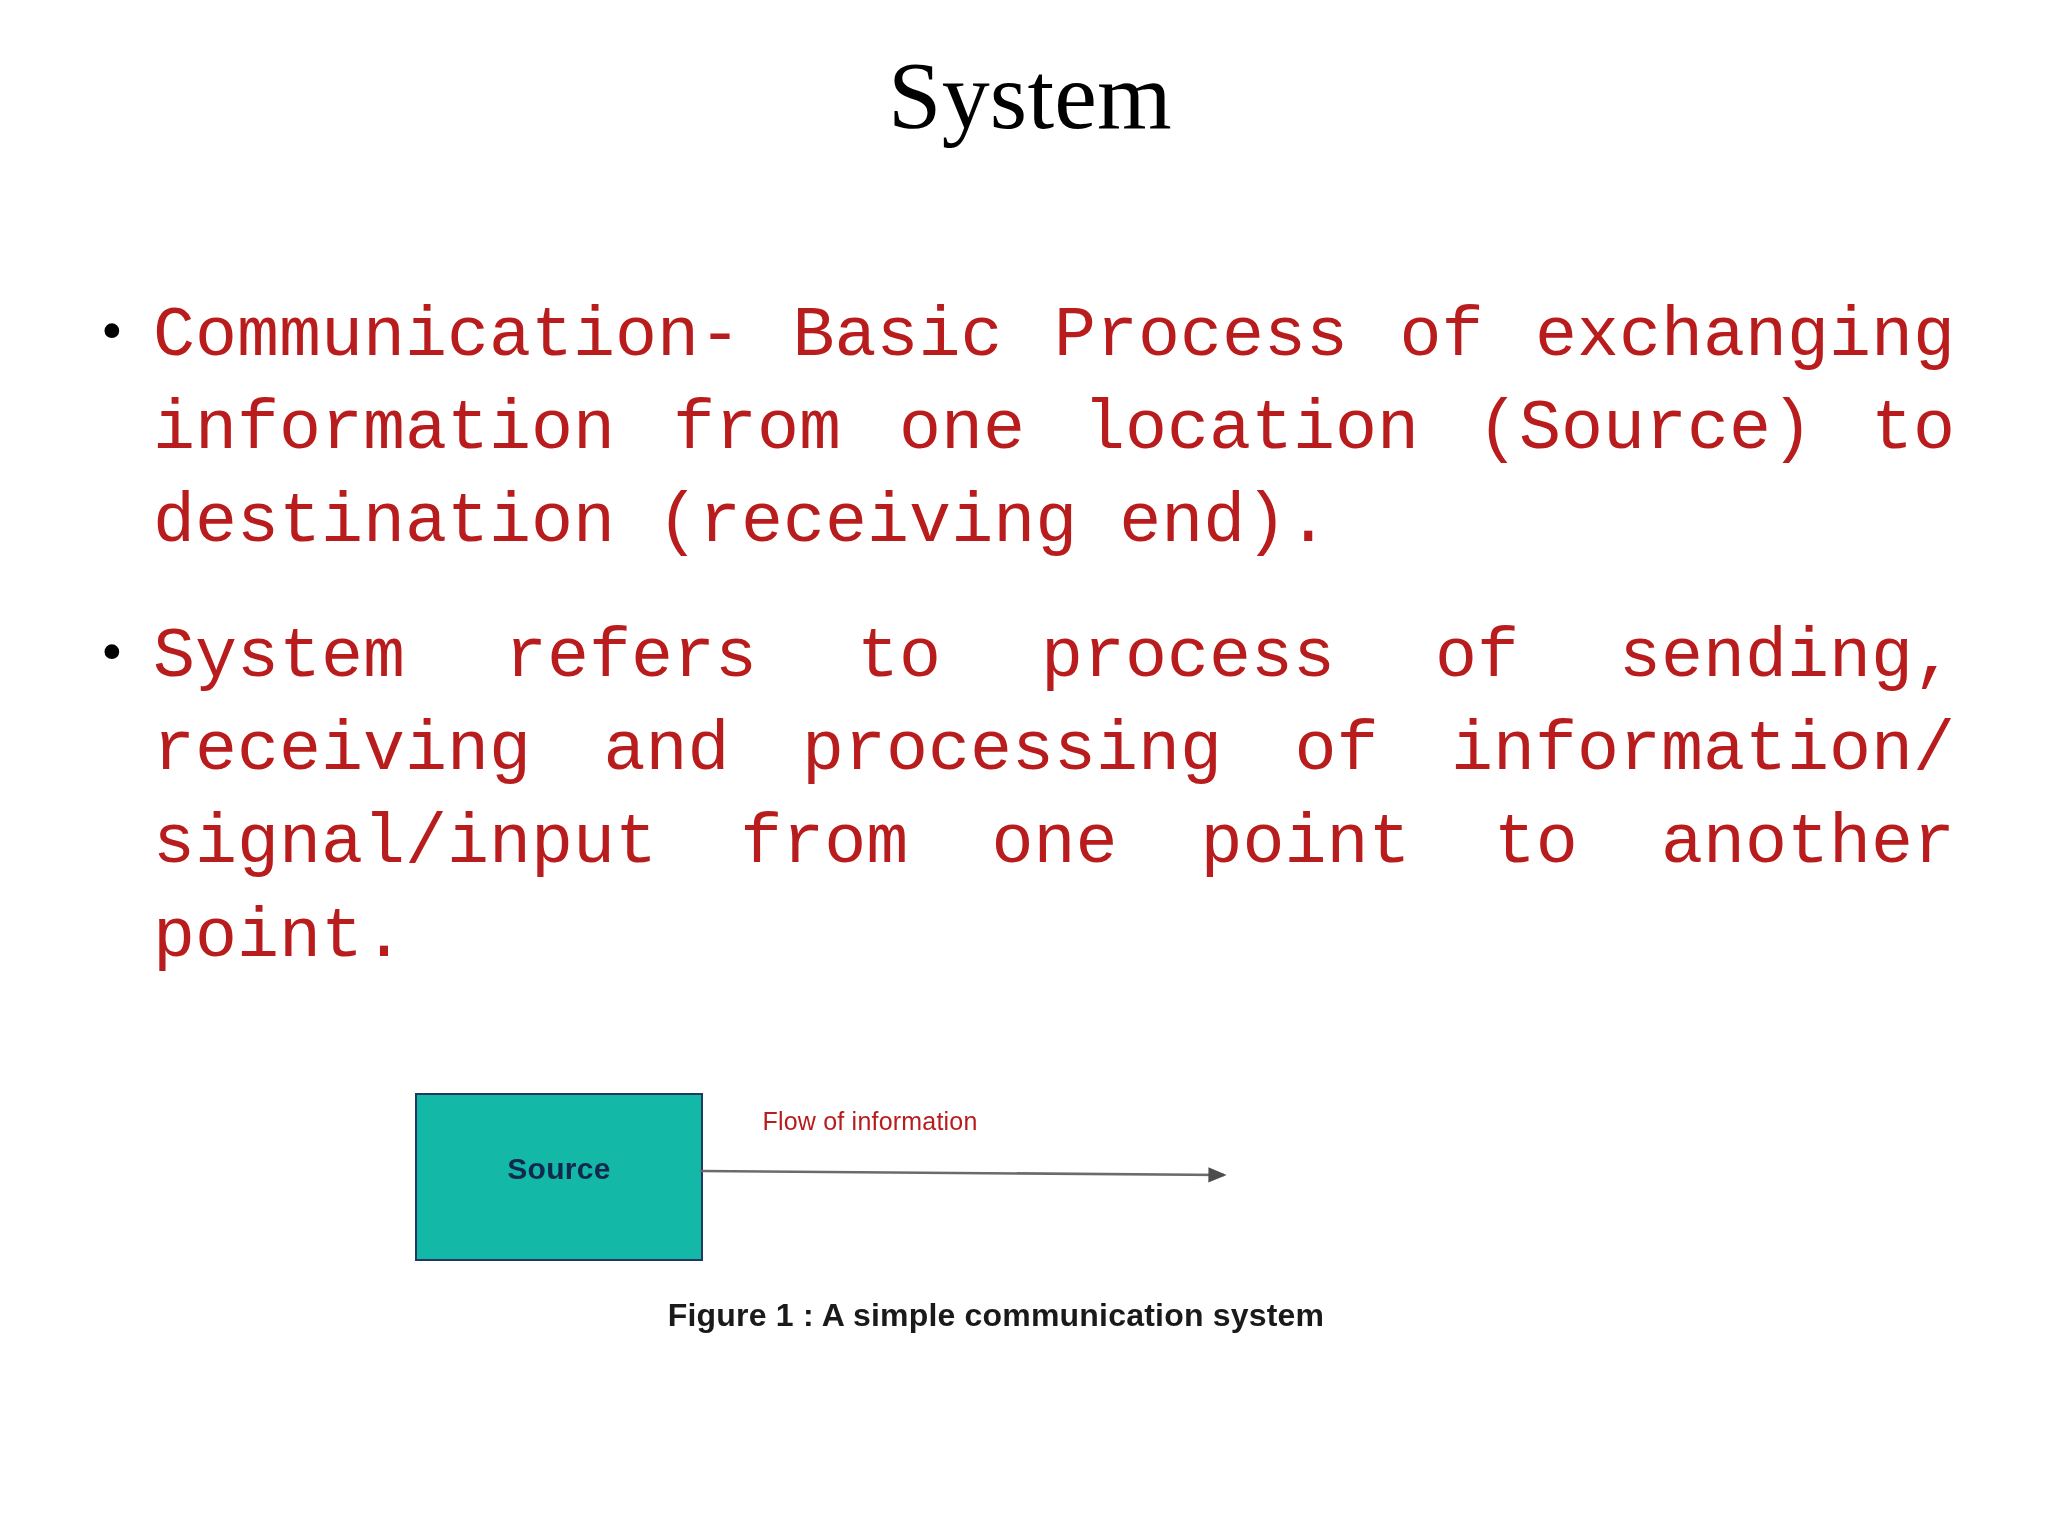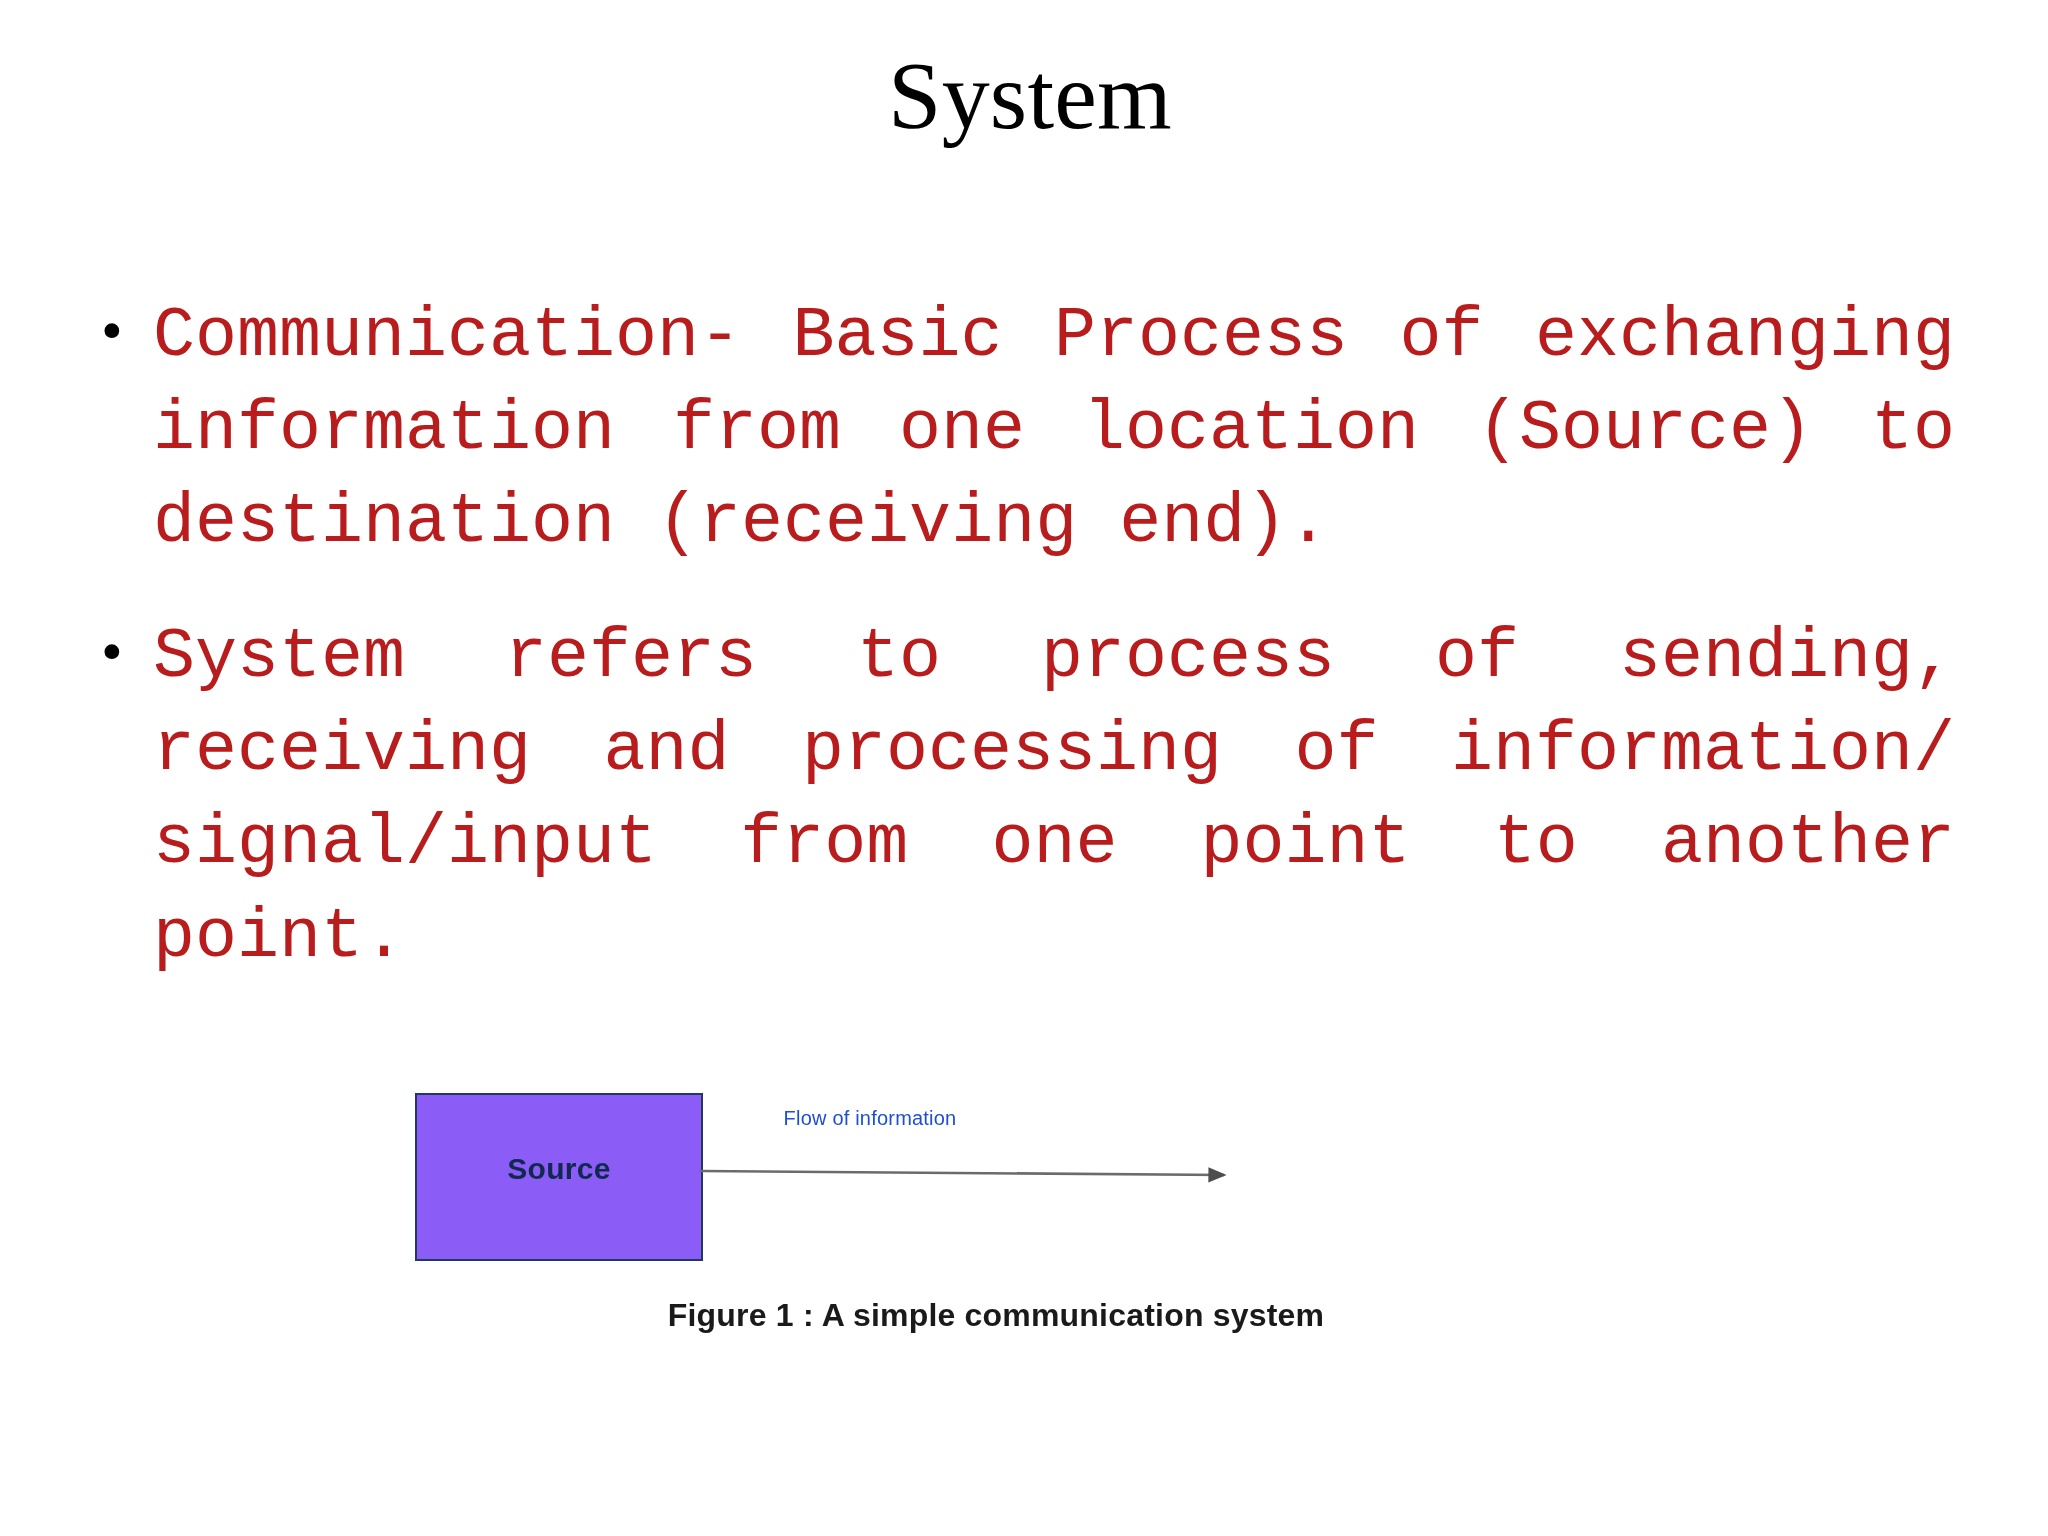--- a/index.html
+++ b/index.html
@@ -79,21 +79,21 @@
   .figure {
     position: absolute;
     left: 390px;
     top: 1085px;
     width: 1180px;
     height: 300px;
   }
 
   .fig-box {
     position: absolute;
-    background: #8b5cf6;
+    background: #14b8a6;
     border: 2px solid #1F3864;
     box-sizing: border-box;
     display: flex;
     align-items: center;
     justify-content: center;
     font-family: "Liberation Sans", "DejaVu Sans", sans-serif;
     font-size: 30px;
     font-weight: bold;
     color: #10294F;
     letter-spacing: 0.3px;
@@ -114,23 +114,23 @@
     height: 182px;
   }
 
   .flow-label {
     position: absolute;
     left: 230px;
     top: 22px;
     width: 500px;
     text-align: center;
     font-family: "Liberation Sans", "DejaVu Sans", sans-serif;
-    font-size: 20px;
+    font-size: 25px;
     font-weight: normal;
-    color: #1d4ed8;
+    color: #b91c1c;
     letter-spacing: 0.2px;
   }
 
   .flow-arrow {
     position: absolute;
     left: 310px;
     top: 70px;
     width: 540px;
     height: 40px;
   }

